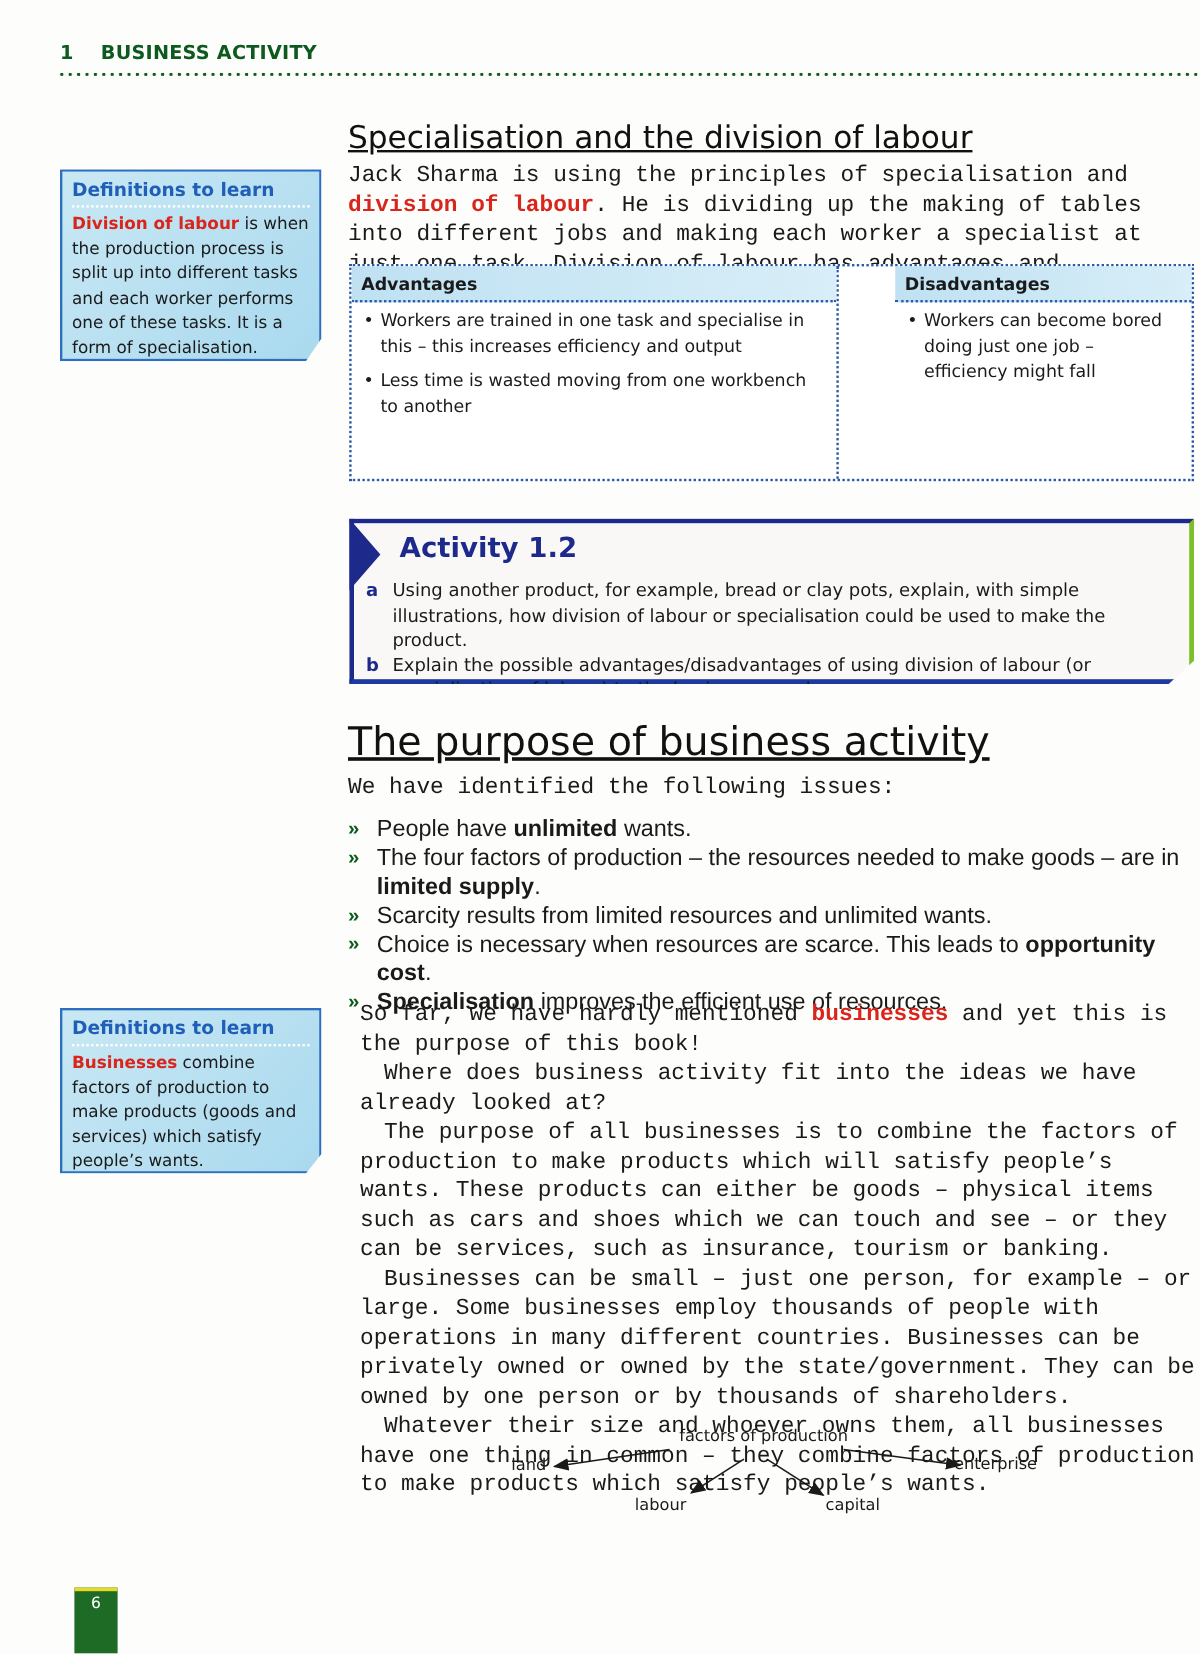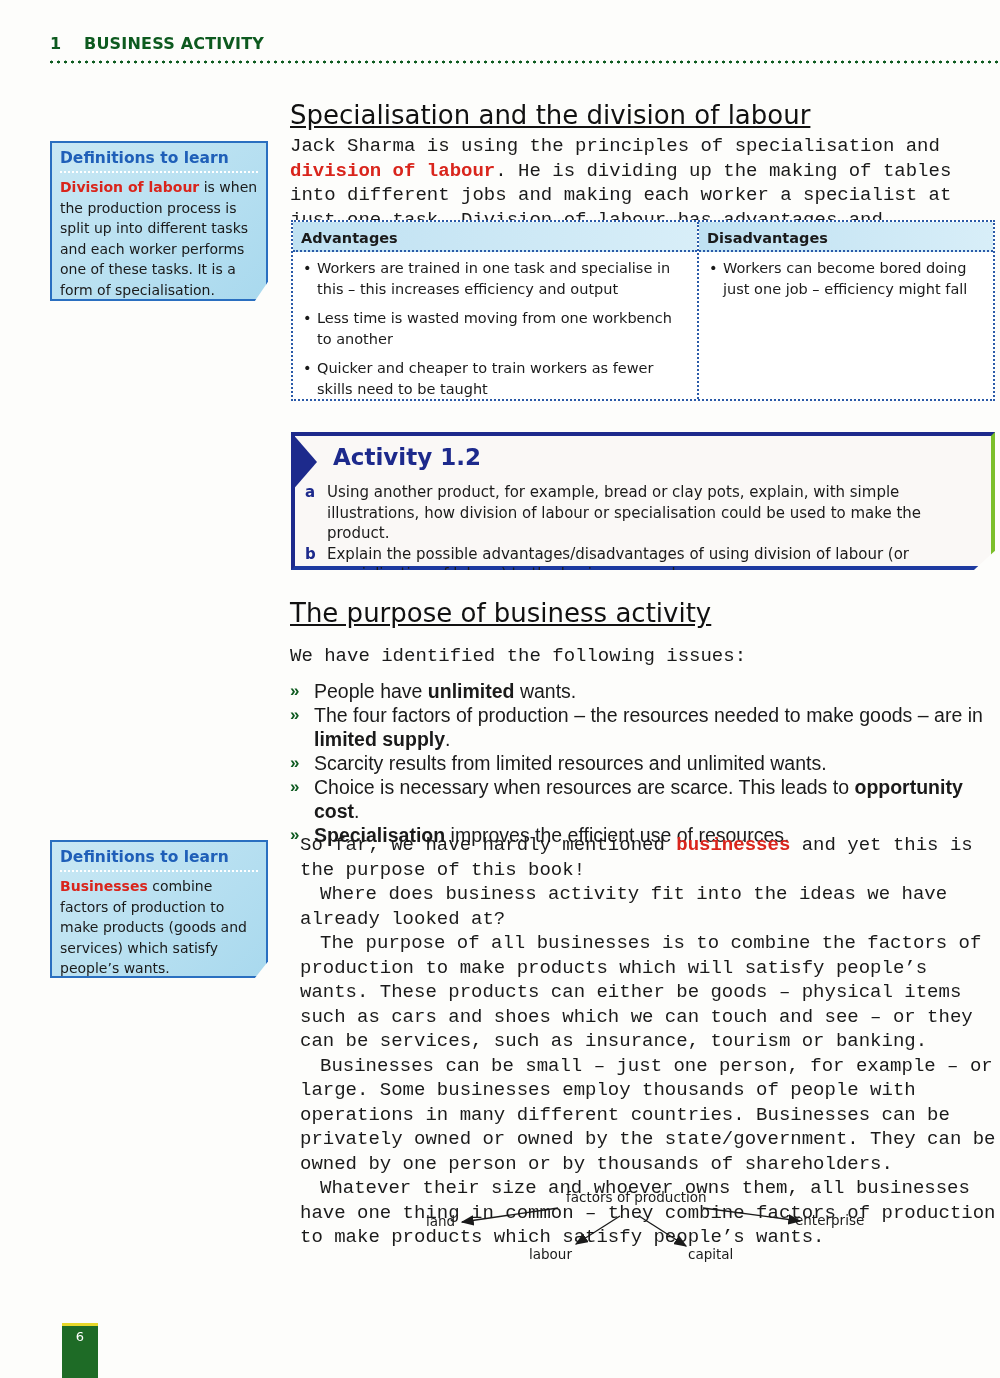--- a/index.html
+++ b/index.html
@@ -8,40 +8,40 @@
   .chapter-header { position:absolute; left:50px; top:34px; font-family:"DejaVu Sans", sans-serif;
          font-weight:bold; font-size:16px; color:#0d5a1f; letter-spacing:0.2px; }
   .chapter-header .num { display:inline-block; width:34px; }
   .dotted-rule { position:absolute; left:48px; top:60px; width:950px; height:4px;
          background-image: radial-gradient(circle, #0d5a1f 1.4px, transparent 1.6px);
          background-size:7px 4px; background-repeat:repeat-x; }
 
   .main { position:absolute; left:290px; width:700px;margin-left:10px; }
   h2.section { font-family:"DejaVu Sans", sans-serif; font-weight:normal; margin:0; color:#111;text-decoration:underline; }
   .t1 { top:100px; font-size:26px; }
-  .t2 { top:598px; font-size:26px; }
+  .t2 { top:598px; font-size:33px; }
   .para { font-family:Liberation Mono, monospace; font-size:19px; line-height:24.5px; margin:0; }
   .red { color:#d9251c; font-weight:bold; }
   b.k { font-weight:bold; }
 
   
   .defbox { position:absolute; left:50px; width:218px; background:linear-gradient(135deg,#c9e8f4,#a9d9ee);
             border:2px solid #2a6fc0; box-shadow:-3px 3px 4px rgba(0,0,0,0.25);
             clip-path: polygon(0 0,100% 0,100% 88%,94% 100%,0 100%); padding:6px 8px 8px 8px; box-sizing:border-box; }
   .defbox .dtitle { font-family:"DejaVu Sans", sans-serif; font-weight:bold; color:#1f5fb8; font-size:15.5px;
             padding-bottom:4px; border-bottom:2px dotted #ffffff; margin-bottom:4px; }
   .defbox .dbody { font-family:"DejaVu Sans", sans-serif; font-size:14px; line-height:20.5px; color:#1a1a1a; }
   .defbox .dterm { color:#d9251c; font-weight:bold; }
 
   
   .advtable { position:absolute; left:291px; top:220px; width:704px; height:181px;
-              border:2px dotted #2a5aa8; box-sizing:border-box; background:#ffffff; display:flex; }
+              border:2px dotted #2a5aa8; box-sizing:border-box; background:#ffffff; display:flex;gap:24px; }
   .advcol { position:relative; box-sizing:border-box; }
   .advcol.left { width:406px; border-right:2px dotted #2a5aa8; }
-  .advcol.right { flex:1; }
+  .advcol.right { flex:1;margin-left:23px; }
   .advhead { height:30px; background:linear-gradient(90deg,#bfe1f2,#d8eef8); border-bottom:2px dotted #2a5aa8;
              font-family:"DejaVu Sans", sans-serif; font-weight:bold; font-size:14.5px; padding:8px 0 0 8px; box-sizing:border-box; }
   .advlist { list-style:none; margin:0; padding:6px 8px 0 8px; }
   .advlist li { position:relative; padding-left:16px; font-family:"DejaVu Sans", sans-serif; font-size:14.5px;
                 line-height:21px; margin-bottom:8px; }
   .advlist li::before { content:"•"; position:absolute; left:2px; top:0; }
 
   
   .activity { position:absolute; left:291px; top:432px; width:704px; height:138px; box-sizing:border-box;
               background:#faf8f6; border:4px solid #1d2a8c; border-right-color:#7cbf2b; border-bottom-color:#1d3aa0;
@@ -84,21 +84,20 @@
   <div class="dtitle">Definitions to learn</div>
   <div class="dbody"><span class="dterm">Division of labour</span><span> is when the production process is split up into different tasks and each worker performs one of these tasks. It is a form of specialisation.</span></div>
 </div>
 
 <div class="advtable">
   <div class="advcol left">
     <div class="advhead">Advantages</div>
     <ul class="advlist">
       <li>Workers are trained in one task and specialise in this – this increases efficiency and output</li>
       <li>Less time is wasted moving from one workbench to another</li>
-      <li>Quicker and cheaper to train workers as fewer skills need to be taught</li>
     </ul>
   </div>
   <div class="advcol right">
     <div class="advhead">Disadvantages</div>
     <ul class="advlist">
       <li>Workers can become bored doing just one job – efficiency might fall</li>
     </ul>
   </div>
 </div>
 

